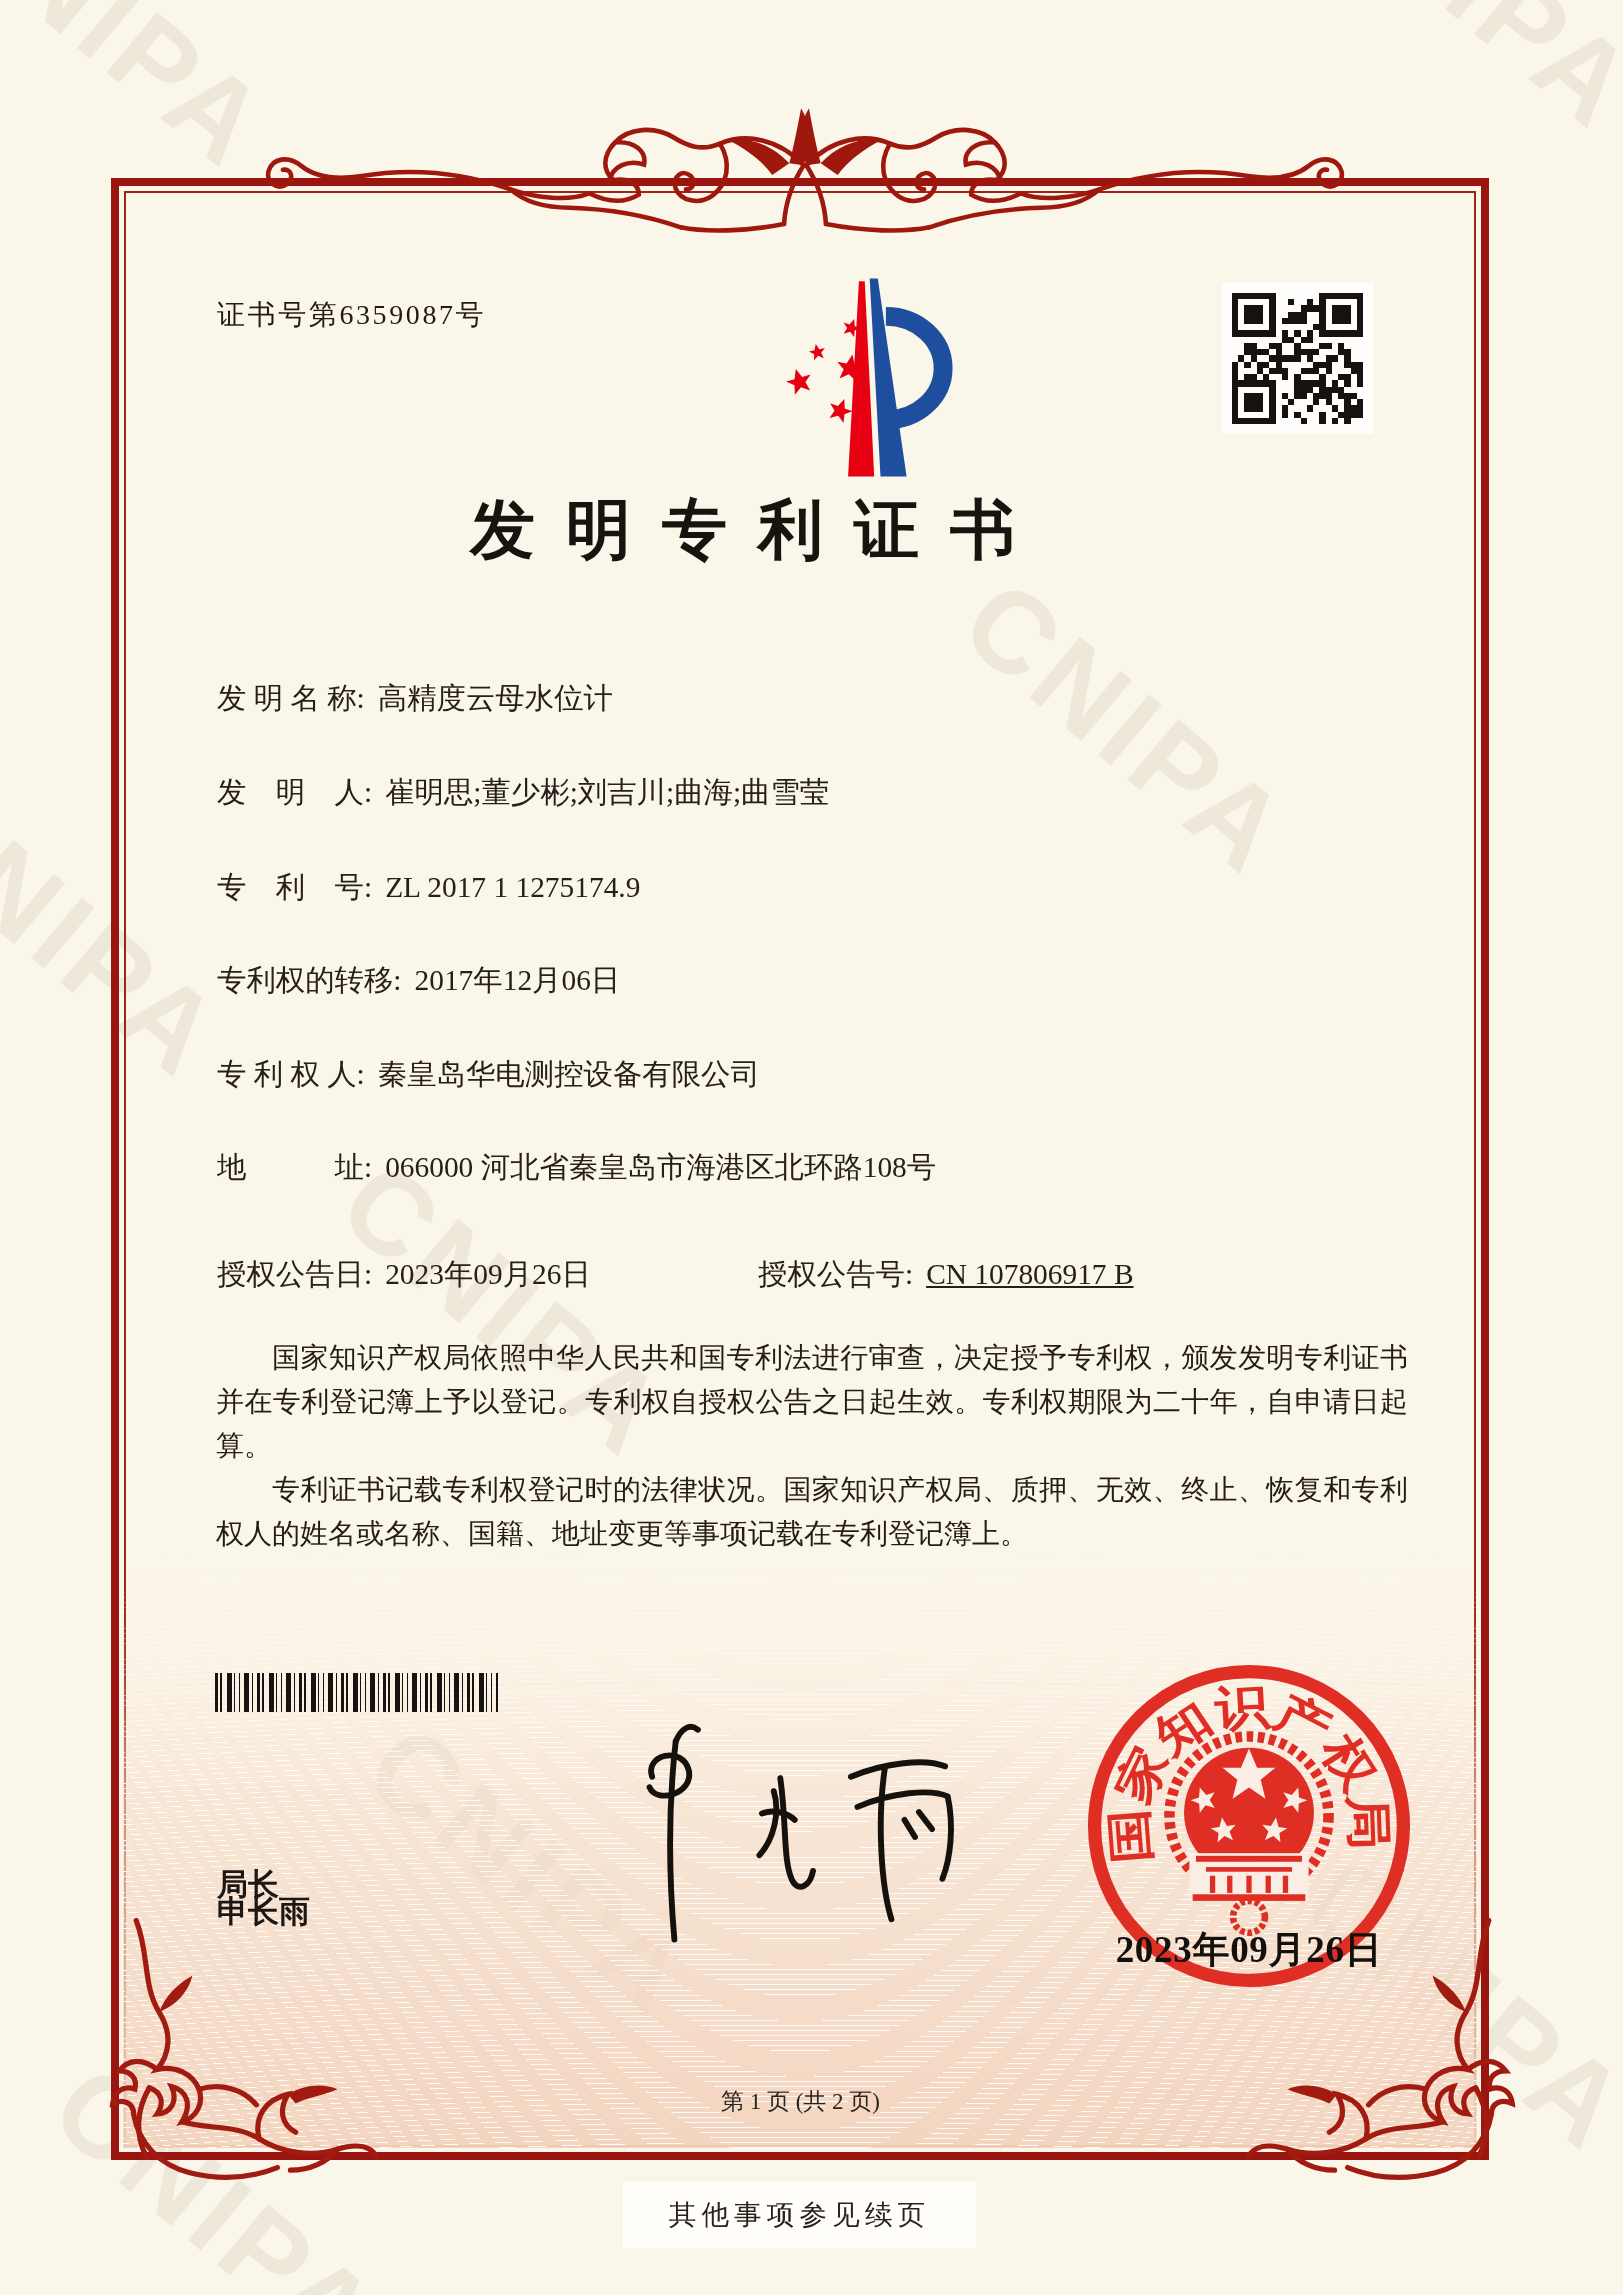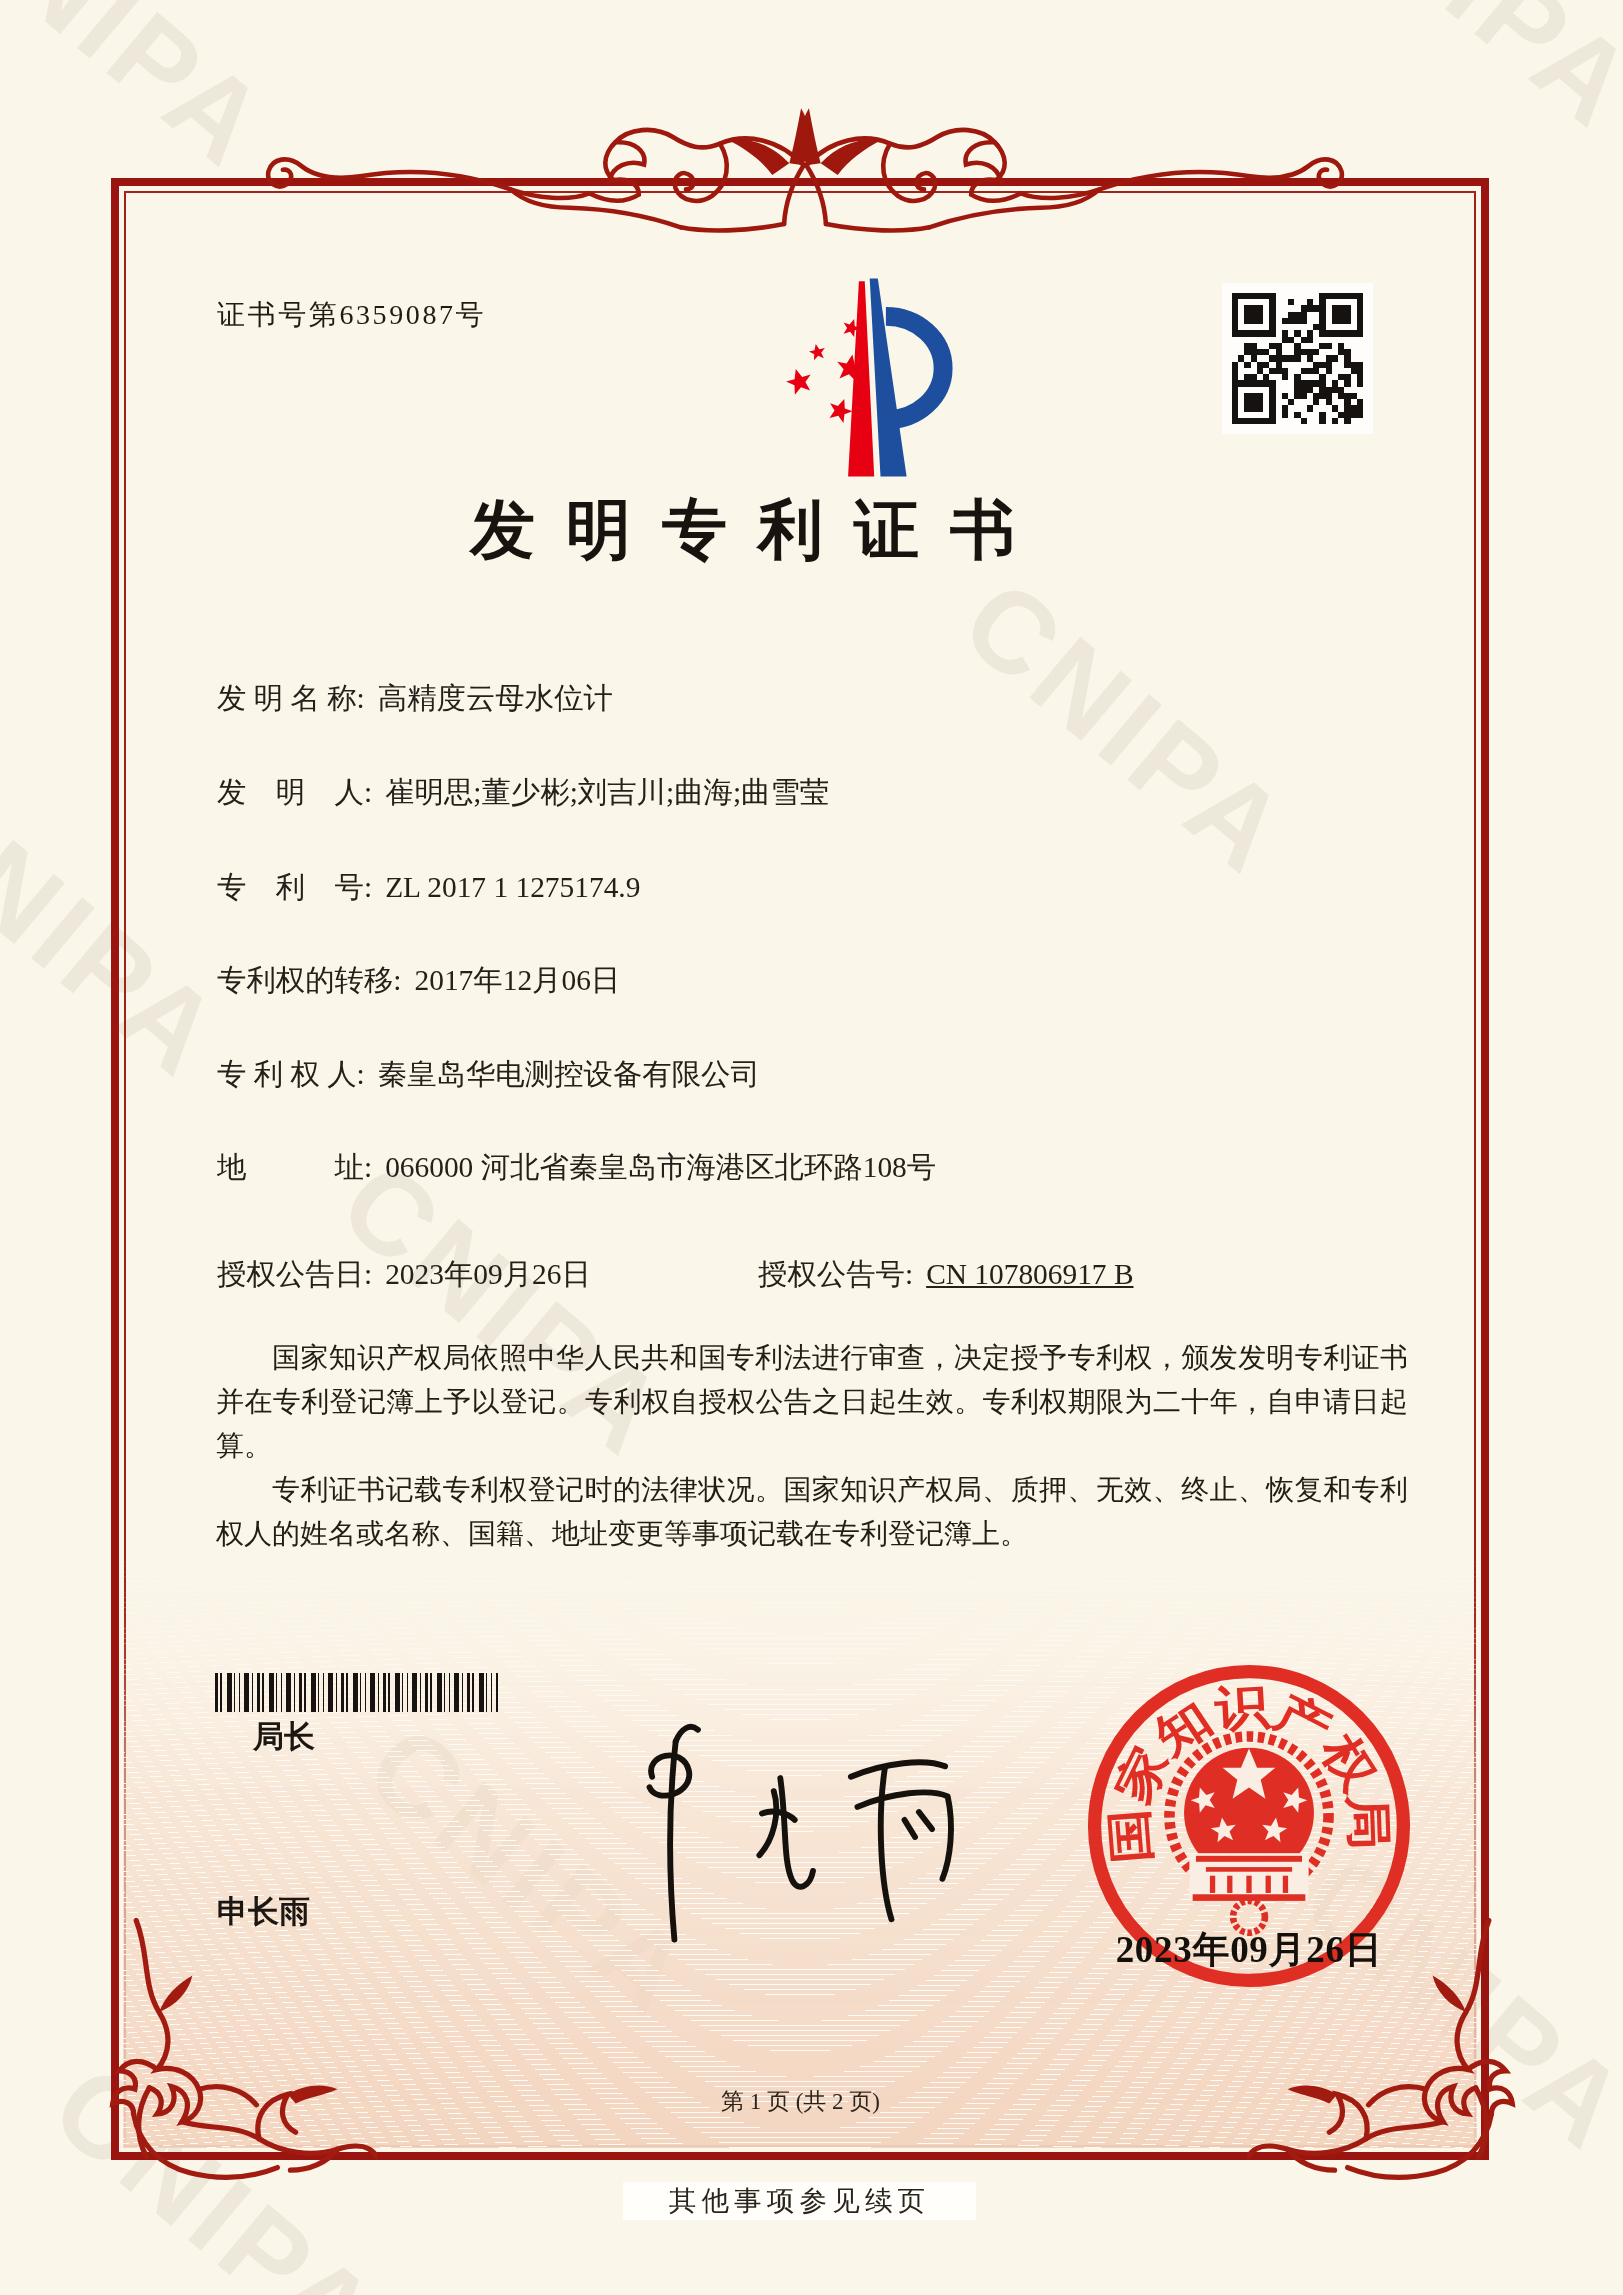--- a/index.html
+++ b/index.html
@@ -47,31 +47,31 @@
 
   
   .barcode{position:absolute;left:215px;top:1673px;width:283px;height:39px;z-index:4;
      background:repeating-linear-gradient(90deg,
        #161310 0 3.3px,rgba(0,0,0,0) 3.3px 5.2px,#161310 5.2px 7.2px,rgba(0,0,0,0) 7.2px 11.8px,
        #161310 11.8px 17px,rgba(0,0,0,0) 17px 19px,#161310 19px 20px,rgba(0,0,0,0) 20px 23.6px,
        #161310 23.6px 25px,rgba(0,0,0,0) 25px 29.4px,#161310 29.4px 34px,rgba(0,0,0,0) 34px 37px,
        #161310 37px 38px,rgba(0,0,0,0) 38px 42px);}
   .role,.signer{position:absolute;left:217px;z-index:4;font-family:"Liberation Sans","DejaVu Sans",sans-serif;
       font-weight:bold;font-size:31px;color:#1c1712;}
-  .role{top:1716px;margin-left:36px;} .signer{top:1891px;}
+  .role{top:1864px;} .signer{top:1891px;}
   .signature{position:absolute;left:576px;top:1714px;width:406px;height:255px;z-index:5;}
 
   .seal-box{position:absolute;left:1080px;top:1657px;width:338px;height:338px;z-index:6;}
   .seal-box svg{width:100%;height:100%;opacity:.96;}
   .seal-date{position:absolute;left:1080px;top:1925px;width:338px;text-align:center;z-index:7;
       font-size:37px;font-weight:bold;color:#14100c;letter-spacing:0.7px;}
 
   .page-num{position:absolute;left:111px;width:1379px;top:2086px;text-align:center;
       font-size:23px;z-index:4;color:#2b241c;}
-  .cont-box{position:absolute;left:623px;top:2182px;width:353px;height:38px;background:#fffefb;
+  .cont-box{position:absolute;left:623px;top:2182px;width:353px;height:66px;background:#fffefb;
       display:flex;align-items:center;justify-content:center;z-index:4;}
   .cont-box span{font-size:27.5px;letter-spacing:5.2px;color:#2a231b;}
 </style>
 </head>
 <body>
 
 <div class="page">
 
   <div class="wm" style="left:-85px;top:-46px">CNIPA</div>
   <div class="wm" style="left:1283px;top:-85px">CNIPA</div>

